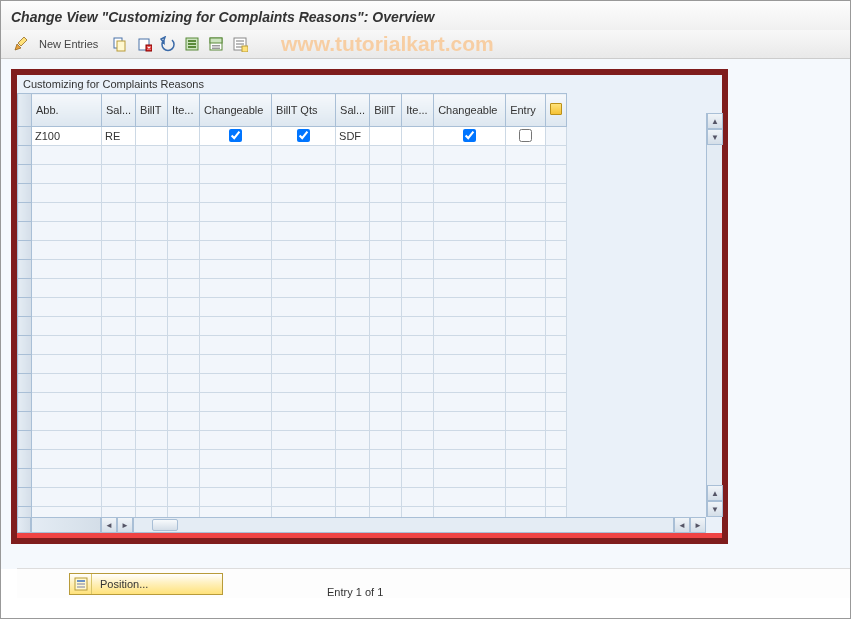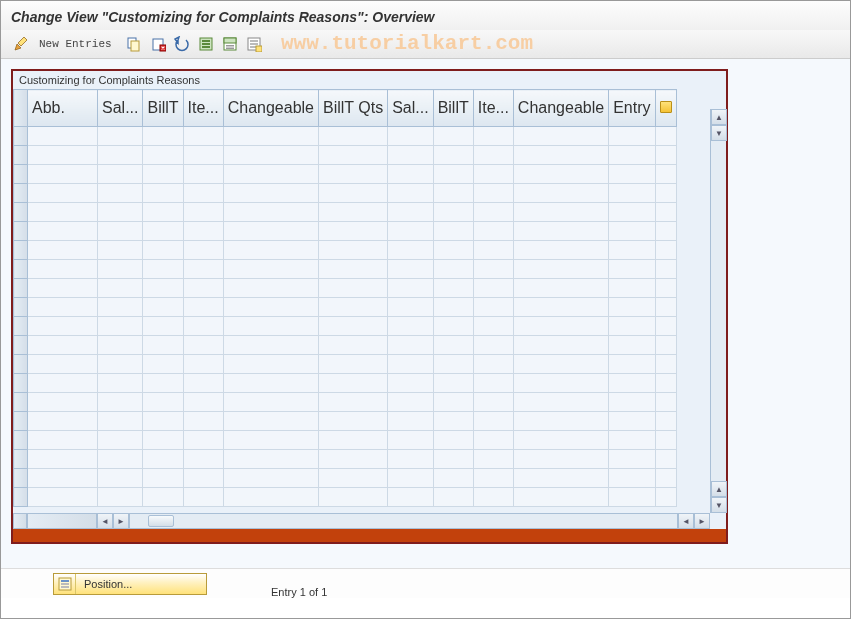--- a/index.html
+++ b/index.html
@@ -38,42 +38,41 @@
       display: flex;
       align-items: center;
       justify-content: center;
       cursor: pointer;
     }
     .new-entries-btn {
       font-size: 11px;
       color: #444;
       padding: 0 8px 0 4px;
       cursor: pointer;
-      font-family: Liberation Mono, monospace;
     }
     .watermark {
       position: absolute;
       left: 280px;
       top: 2px;
       font-size: 21px;
       font-weight: bold;
       color: #f7cea3;
       pointer-events: none;
-      font-family: Liberation Mono, monospace;
+      font-family: Liberation Sans, sans-serif;
     }
     .content-area {
       padding: 10px;
       background: #f5f9fd;
       height: 510px;
     }
     .panel {
-      border: 2px solid #7f1d1d;
+      border: 6px solid #7f1d1d;
       width: 717px;
       height: 475px;
-      background: #c2410c;
+      background: #ef4444;
       position: relative;
     }
     .panel-header {
       padding: 3px 6px;
       font-size: 11px;
       color: #333;
       background: #eaf1f9;
     }
     .table-wrapper {
       position: relative;
@@ -84,21 +83,21 @@
       border-collapse: collapse;
       table-layout: fixed;
     }
     .grid th {
       background: linear-gradient(to bottom, #f5f8fb, #dde7f0);
       border: 1px solid #a9bfd6;
       font-weight: normal;
       text-align: left;
       padding: 9px 4px;
       height: 20px;
-      font-size: 16px;
+      font-size: 11px;
       color: #333;
       overflow: hidden;
       white-space: nowrap;
     }
     .grid td {
       border: 1px solid #cdd9e5;
       background: #f2f6fb;
       height: 19px;
       padding: 1px 3px;
       font-size: 11px;
@@ -167,26 +166,26 @@
     .hscroll-thumb {
        position: absolute; left: 18px; top: 1px;
        width: 26px; height: 12px;
        background: linear-gradient(#f7fafc,#d4dee8);
        border: 1px solid #a9bfd6;
        border-radius: 2px;
     }
     .footer-bar {
       position: absolute;
       bottom: 20px;
-      left: 0; right: 0;
+      left: 16px; right: 0;
       height: 30px;
       display: flex;
       align-items: center;
       padding-left: 52px;
-      gap: 64px;
+      gap: 104px;
       border-top: 1px solid #ddd;
       background: #fdfdfd;
     }
     .position-btn {
       display: flex;
       align-items: center;
       height: 22px;
       border: 1px solid #b89b3a;
       background: linear-gradient(to bottom, #fff 0%, #fff2c4 40%, #ffe27a 100%);
       cursor: pointer;
@@ -296,20 +295,35 @@
             <th>BillT Qts</th>
             <th>Sal...</th>
             <th>BillT</th>
             <th>Ite...</th>
             <th>Changeable</th>
             <th>Entry</th>
             <th class="col-config"><span class="col-config-icon"></span></th>
           </tr>
         </thead>
         <tbody>
+          <tr>
+            <td class="row-selector"></td>
+            <td class="data-cell">Z100</td>
+            <td class="data-cell highlight-cell">RE</td>
+            <td class="data-cell"></td>
+            <td class="data-cell"></td>
+            <td class="data-cell checkbox-cell"><input type="checkbox" checked="" style=""></td>
+            <td class="data-cell checkbox-cell"><input type="checkbox" checked="" style=""></td>
+            <td class="data-cell">SDF</td>
+            <td class="data-cell"></td>
+            <td class="data-cell"></td>
+            <td class="data-cell checkbox-cell"><input type="checkbox" checked="" style=""></td>
+            <td class="data-cell checkbox-cell"><input type="checkbox" style=""></td>
+            <td></td>
+          </tr>
 
           <tr>
               <td class="row-selector"></td>
               <td></td>
               <td></td>
               <td></td>
               <td></td>
               <td></td>
               <td></td>
               <td></td>

